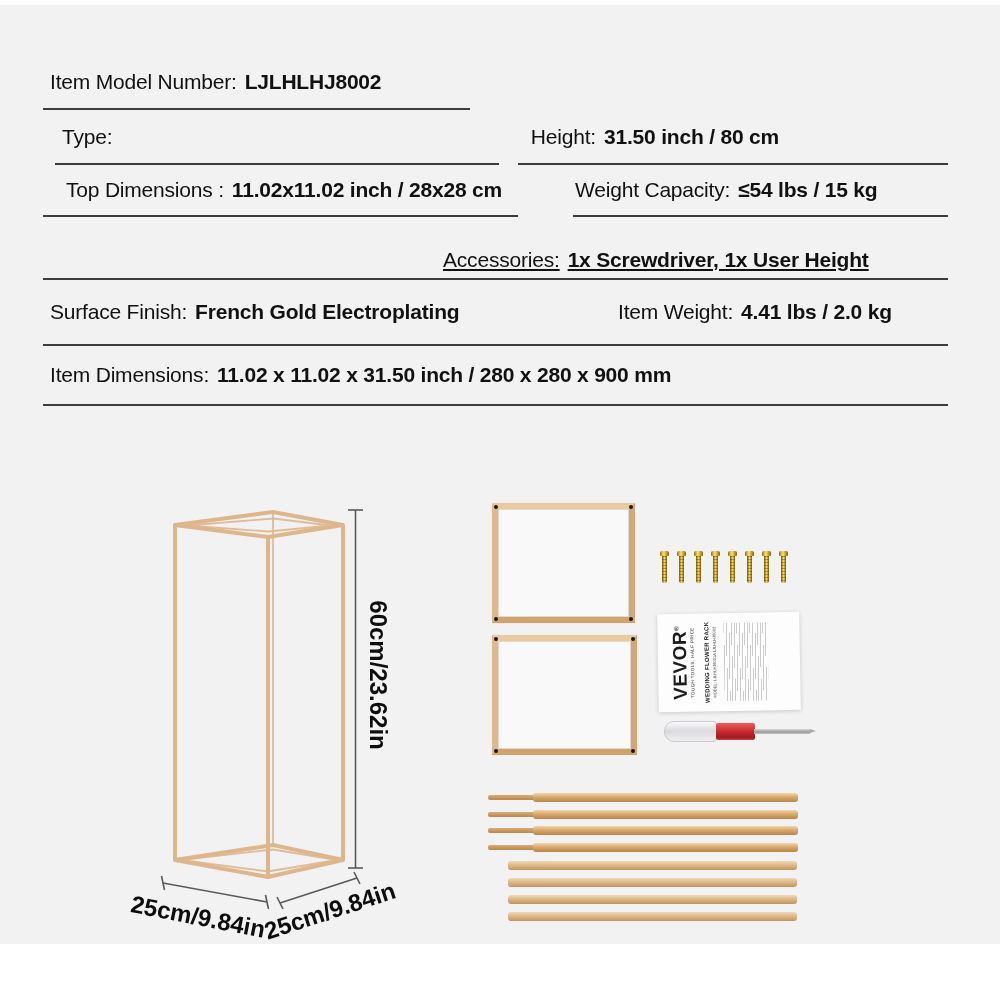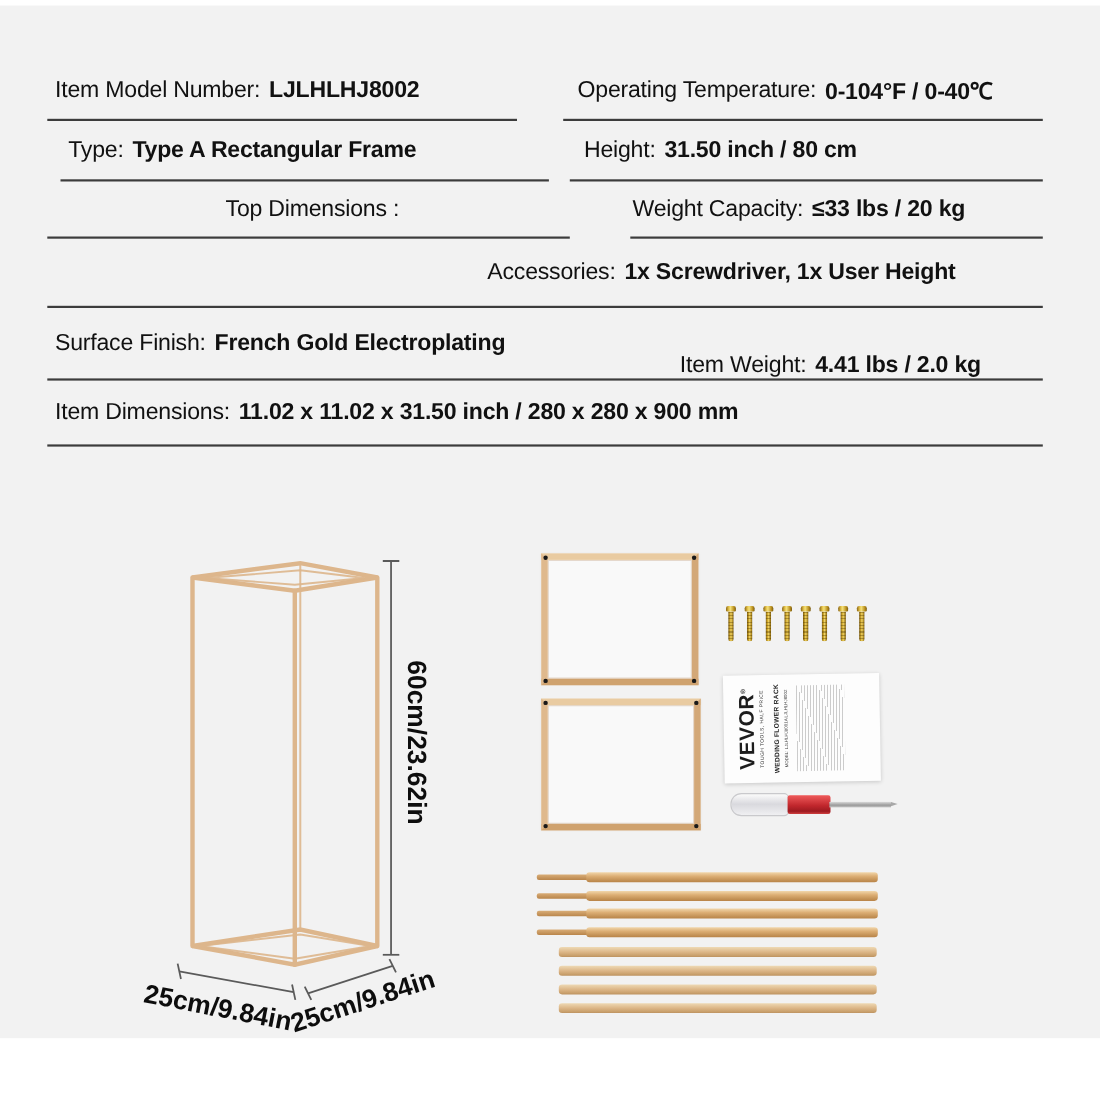--- a/index.html
+++ b/index.html
@@ -17,23 +17,23 @@
   .row-bordered{border-bottom:2px solid var(--rule,#3c3c3c);}
   .lbl{white-space:pre;}
   .val{font-weight:bold;margin-left:8px;white-space:pre;}
   .c-l1{width:427px;padding-left:7px;}
   .c-r1{width:436px;margin-left:42px;padding-left:13px;}
   .c-l2{width:450px;padding-left:7px;}
   .c-r2{width:436px;margin-left:19px;padding-left:13px;}
   .c-l3{width:475px;padding-left:7px;justify-content:center;}
   .c-r3{width:375px;margin-left:55px;padding-left:2px;}
   .c-l4{padding-left:7px;}
-  .abs-r4{position:absolute;left:400px;top:0;height:100%;}
+  .abs-r4{position:absolute;left:400px;top:12px;height:100%;text-decoration:underline;}
   .c-l5{padding-left:7px;}
-  .abs-r5{position:absolute;left:575px;top:0;height:100%;align-items:flex-end;}
+  .abs-r5{position:absolute;left:575px;top:0;height:100%;}
   .c-l6{padding-left:7px;}
 
   
   .stand-svg{position:absolute;left:120px;top:488px;}
   .bar{stroke:var(--frame-gold,#ddb68c);stroke-width:4;fill:none;stroke-linecap:round;}
   .bar-thin{stroke:var(--frame-gold,#ddb68c);stroke-width:1.8;fill:none;opacity:.9;}
   .dim{stroke:var(--dim-line,#5a5a5a);stroke-width:1.6;fill:none;}
   .dim-label{position:absolute;font-weight:bold;font-size:24px;color:#0d0d0d;text-align:center;height:28px;line-height:28px;}
   .h-label{left:258px;top:661px;width:240px;transform:rotate(90deg);}
   .w-label{left:98px;top:903px;width:200px;transform:rotate(11deg);}
@@ -96,44 +96,40 @@
 <div class="stage">
   <div class="top-strip"></div>
 
   <div class="spec">
 
     <div class="spec-row r1">
       <div class="cell bordered c-l1">
         <span class="lbl">Item Model Number:</span>
         <span class="val">LJLHLHJ8002</span>
       </div>
-      <div class="cell bordered c-r1">
-        <span class="lbl">Operating Temperature:</span>
-        <span class="val">0-104°F / 0-40℃</span>
-      </div>
     </div>
 
     <div class="spec-row r2">
       <div class="cell bordered c-l2">
         <span class="lbl">Type:</span>
-        <span class="val">Type A Rectangular Frame</span>
       </div>
       <div class="cell bordered c-r2">
         <span class="lbl">Height:</span>
         <span class="val">31.50 inch / 80 cm</span>
       </div>
     </div>
 
     <div class="spec-row r3">
       <div class="cell bordered c-l3">
         <span class="lbl">Top Dimensions :</span>
+        <span class="val">11.02x11.02 inch / 28x28 cm</span>
       </div>
       <div class="cell bordered c-r3">
         <span class="lbl">Weight Capacity:</span>
-        <span class="val">≤33 lbs / 20 kg</span>
+        <span class="val">≤54 lbs / 15 kg</span>
       </div>
     </div>
 
     <div class="spec-row r4 row-bordered">
       <div class="cell abs-r4">
         <span class="lbl">Accessories:</span>
         <span class="val">1x Screwdriver, 1x User Height</span>
       </div>
     </div>
 

